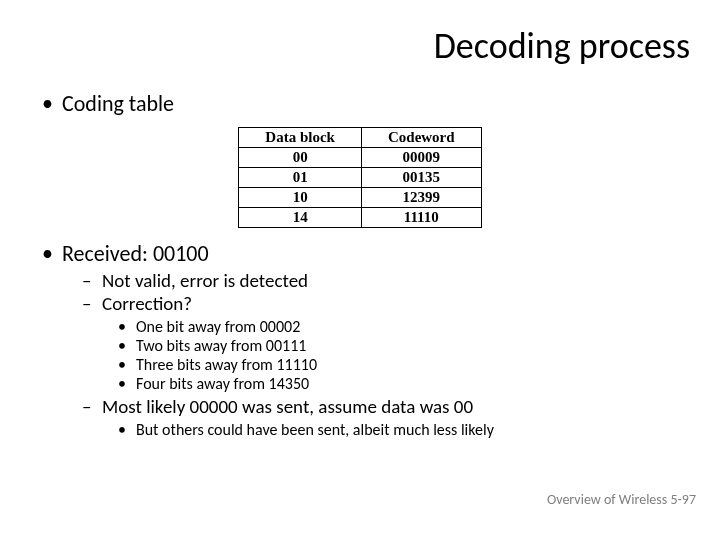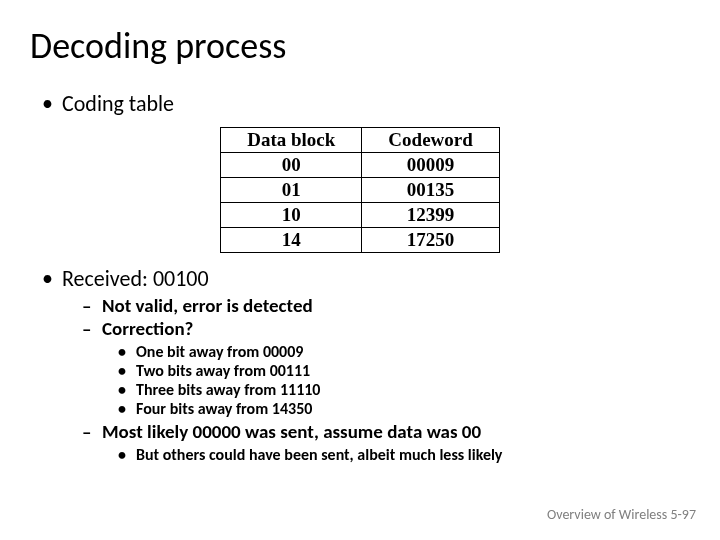--- a/index.html
+++ b/index.html
@@ -5,21 +5,21 @@
   * { box-sizing: border-box; margin: 0; padding: 0; }
   html, body { width: 720px; height: 540px; }
   body {
     font-family: Calibri, "Segoe UI", Arial, sans-serif;
     color: #000;
     background: #fff;
     position: relative;
     padding: 20px 30px 0 30px;
   }
   .title {
-    text-align: left;
+    text-align: right;
     font-size: 36px;
     font-weight: 400;
     margin-top: 4px;
     margin-bottom: 22px;
   }
   ul.lvl1 {
     list-style: none;
     padding-left: 16px;
     font-size: 22px;
   }
@@ -28,21 +28,20 @@
     content: "•";
     display: inline-block;
     width: 20px;
     margin-left: -4px;
   }
   ul.lvl2 {
     list-style: none;
     padding-left: 36px;
     font-size: 19px;
     margin-top: 2px;
-    font-weight: bold;
   }
   ul.lvl2 > li::before {
     content: "–";
     display: inline-block;
     width: 20px;
   }
   ul.lvl3 {
     list-style: none;
     padding-left: 36px;
     font-size: 16px;
@@ -55,32 +54,32 @@
     width: 18px;
   }
   .table-wrap {
     display: flex;
     justify-content: center;
     margin: 6px 0 12px 0;
   }
   table {
     border-collapse: collapse;
     font-family: "Times New Roman", serif;
-    font-size: 19px;
+    font-size: 15px;
   }
   th, td {
     border: 1px solid #000;
     padding: 1px 26px;
     text-align: center;
     font-weight: 700;
   }
   th { font-weight: 700; }
   .footer {
     position: absolute;
-    bottom: 17px;
+    bottom: 32px;
     right: 24px;
     font-size: 14px;
     color: #7f7f7f;
     font-family: Calibri, Arial, sans-serif;
   }
 </style>
 </head>
 <body>
 
 <div class="title">Decoding process</div>
@@ -103,33 +102,33 @@
     <tr>
       <td>01</td>
       <td>00135</td>
     </tr>
     <tr>
       <td>10</td>
       <td>12399</td>
     </tr>
     <tr>
       <td>14</td>
-      <td>17250</td>
+      <td>11110</td>
     </tr>
   </tbody>
     </table>
 </div>
 
 <ul class="lvl1">
   <li><span>Received: 00100</span>
     <ul class="lvl2">
       <li><span>Not valid, error is detected</span></li>
       <li><span>Correction?</span>
         <ul class="lvl3">
-          <li><span>One bit away from 00009</span></li>
+          <li><span>One bit away from 00002</span></li>
           <li><span>Two bits away from 00111</span></li>
           <li><span>Three bits away from 11110</span></li>
           <li><span>Four bits away from 14350</span></li>
         </ul>
       </li>
       <li><span>Most likely 00000 was sent, assume data was 00</span>
         <ul class="lvl3">
           <li><span>But others could have been sent, albeit much less likely</span></li>
         </ul>
       </li>

